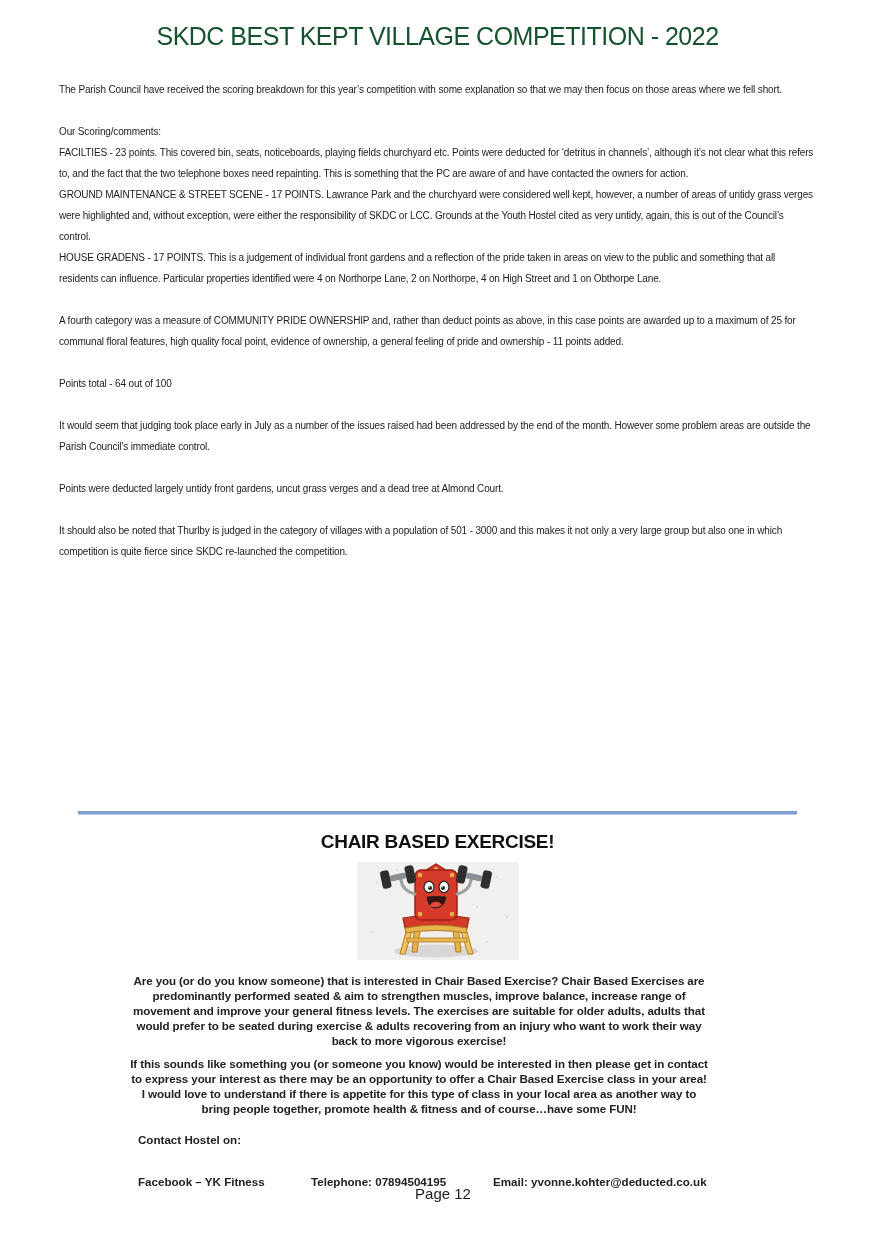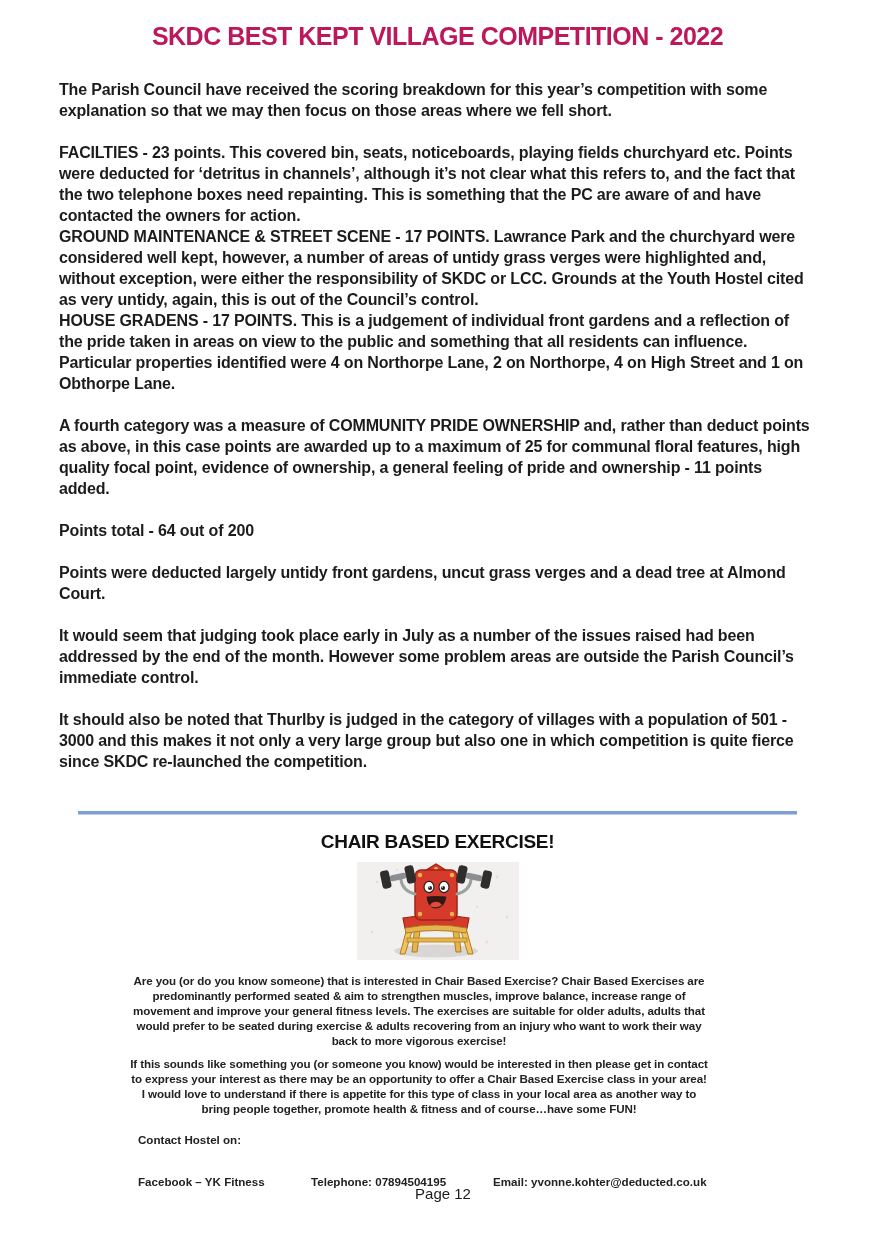--- a/index.html
+++ b/index.html
@@ -10,30 +10,29 @@
     margin: 0 auto;
     background: #ffffff;
     font-family: "Liberation Sans", sans-serif;
     color: #1c1c1c;
     overflow: hidden;
   }
   .doc-title {
     margin: 22px 30px 0;
     text-align: center;
     font-size: 25px;
-    font-weight: 700;
+    font-weight: 400;
     letter-spacing: -0.5px;
-    color: #be185d;
+    color: #14532d;
   }
   .doc-body {
     margin: 28px 59px 0;
-    font-size: 16px;
+    font-size: 10px;
     line-height: 21px;
     letter-spacing: -0.15px;
-    font-weight: bold;
   }
   .doc-body p { margin: 0 0 21px 0; }
   .scoring-block { margin: 0 0 21px 0; }
   .scoring-block p { margin: 0; }
   .flyer {
     position: absolute;
     top: 811px;
     left: 78px;
     width: 719px;
   }
@@ -93,29 +92,30 @@
 <body>
 
 <div class="page">
 
   <h1 class="doc-title">SKDC BEST KEPT VILLAGE COMPETITION - 2022</h1>
 
   <div class="doc-body">
     <p>The Parish Council have received the scoring breakdown for this year’s competition with some explanation so that we may then focus on those areas where we fell short.</p>
 
     <div class="scoring-block">
+      <p>Our Scoring/comments:</p>
       <p>FACILTIES - 23 points. This covered bin, seats, noticeboards, playing fields churchyard etc. Points were deducted for ‘detritus in channels’, although it’s not clear what this refers to, and the fact that the two telephone boxes need repainting. This is something that the PC are aware of and have contacted the owners for action.</p>
       <p>GROUND MAINTENANCE &amp; STREET SCENE - 17 POINTS. Lawrance Park and the churchyard were considered well kept, however, a number of areas of untidy grass verges were highlighted and, without exception, were either the responsibility of SKDC or LCC. Grounds at the Youth Hostel cited as very untidy, again, this is out of the Council’s control.</p>
       <p>HOUSE GRADENS - 17 POINTS. This is a judgement of individual front gardens and a reflection of the pride taken in areas on view to the public and something that all residents can influence. Particular properties identified were 4 on Northorpe Lane, 2 on Northorpe, 4 on High Street and 1 on Obthorpe Lane.</p>
     </div>
 
     <p>A fourth category  was a measure of COMMUNITY PRIDE OWNERSHIP and, rather than deduct points as above, in this case points are awarded up to a maximum of 25 for communal floral features, high quality focal point, evidence of ownership, a general feeling of pride and ownership - 11 points added.</p>
-    <p>Points total - 64 out of 200</p>
+    <p>Points total - 64 out of 100</p>
+    <p>It would seem that judging took place early in July as a number of the issues raised had been addressed by the end of the month. However some problem areas are outside the Parish Council’s immediate control.</p>
     <p>Points were deducted largely untidy front gardens, uncut grass verges and a dead tree at Almond Court.</p>
-    <p>It would seem that judging took place early in July as a number of the issues raised had been addressed by the end of the month. However some problem areas are outside the Parish Council’s immediate control.</p>
     <p>It should also be noted that Thurlby is judged in the category of villages with a population of 501 - 3000 and this makes it not only a very large group but also one in which competition is quite fierce since SKDC re-launched the competition.</p>
   </div>
 
   <div class="flyer">
     <div class="flyer-divider"></div>
 
     <div class="flyer-title">CHAIR BASED EXERCISE!</div>
 
     <div class="flyer-image-wrap">
       <svg width="162" height="98" viewBox="0 0 162 98" role="img">

